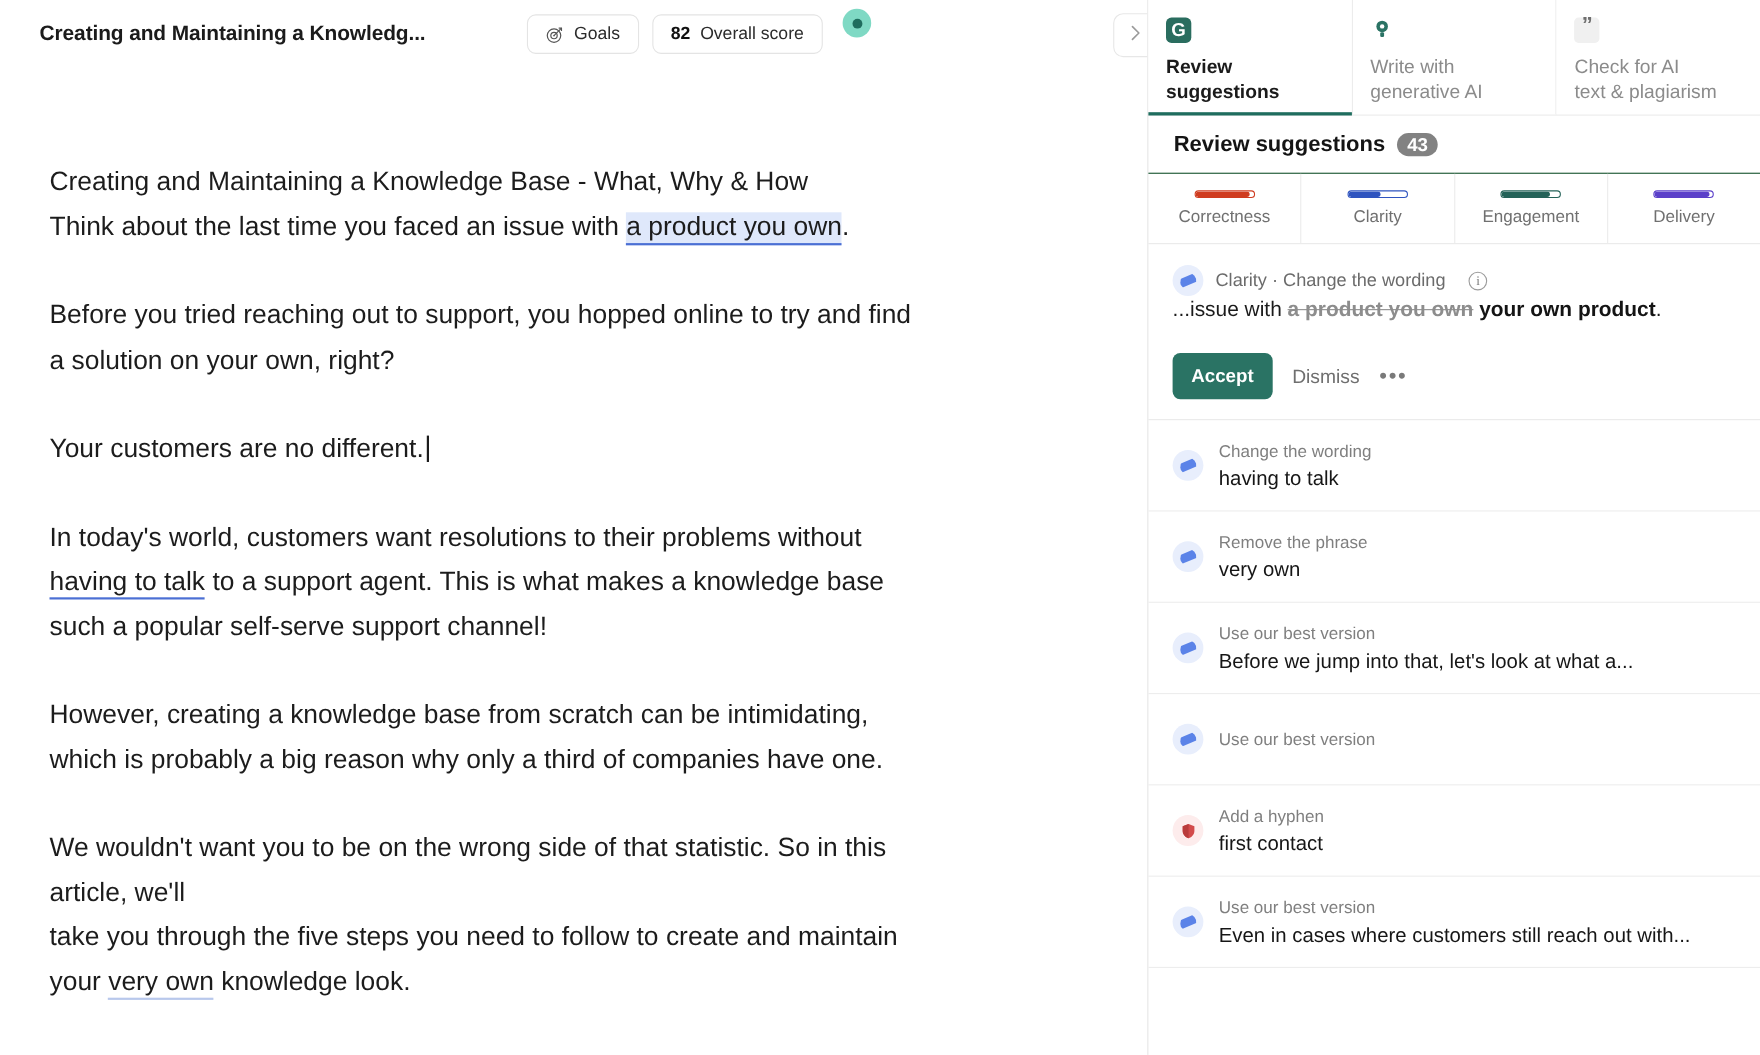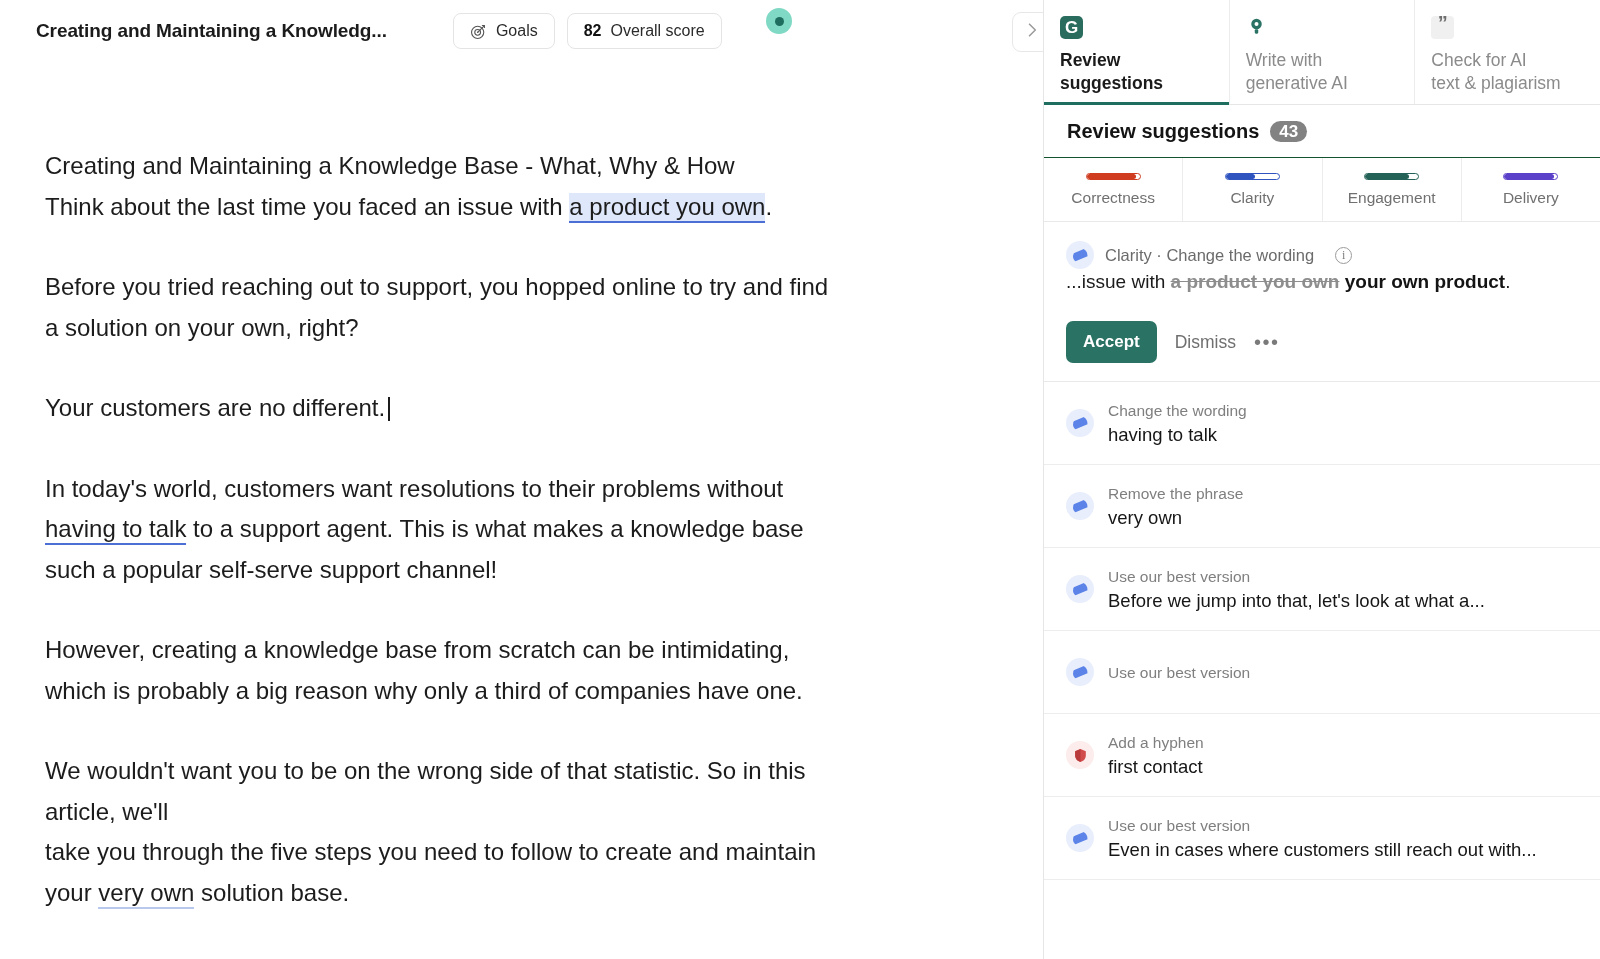--- a/index.html
+++ b/index.html
@@ -24,21 +24,21 @@
     padding: 0 0 0 20px;
     position: relative;
   }
   .doc-title {
     font-size: 19px; font-weight: bold; color: #1b1b1b;
     letter-spacing: -0.1px;
     white-space: nowrap;
   }
   .header-actions {
     display: flex; align-items: center; gap: 12px;
-    margin-left: 66px;
+    margin-left: 92px;
   }
   .pill {
     display: inline-flex; align-items: center; gap: 9px;
     height: 36px; padding: 0 16px;
     border: 1px solid #e4e4e4; border-radius: 8px;
     background: #fff; cursor: pointer;
     font-size: 16px; color: #2b2b2b; white-space: nowrap;
   }
   .pill .goals-ico { width: 17px; height: 17px; display:block; }
   .score-num { font-weight: bold; color: #111; }
@@ -234,21 +234,21 @@
         </span>
       </div>
     </div>
 
     <div class="doc-body" id="doc-body">
         <p><span>Creating and Maintaining a Knowledge Base - What, Why &amp; How</span><br><span>Think about the last time you faced an issue with </span><span class="hl-blue-box">a product you own</span><span>.</span></p>
         <p><span>Before you tried reaching out to support, you hopped online to try and find a solution on your own, right?</span></p>
         <p><span>Your customers are no different.</span><span class="caret"></span></p>
         <p><span>In today's world, customers want resolutions to their problems without </span><span class="hl-underline-strong">having to talk</span><span> to a support agent. This is what makes a knowledge base such a popular self-serve support channel!</span></p>
         <p><span>However, creating a knowledge base from scratch can be intimidating, which is probably a big reason why only a third of companies have one.</span></p>
-        <p><span>We wouldn't want you to be on the wrong side of that statistic. So in this article, we'll</span><br><span>take you through the five steps you need to follow to create and maintain your </span><span class="hl-underline-light">very own</span><span> solution base.</span></p>
+        <p><span>We wouldn't want you to be on the wrong side of that statistic. So in this article, we'll</span><br><span>take you through the five steps you need to follow to create and maintain your </span><span class="hl-underline-light">very own</span><span> knowledge look.</span></p>
       </div>
   </div>
 
   <div class="side-pane">
 
     <div class="tabs">
       <div class="tab active">
         <span class="tab-ico">
           <span class="g-logo">G</span>
         </span>

